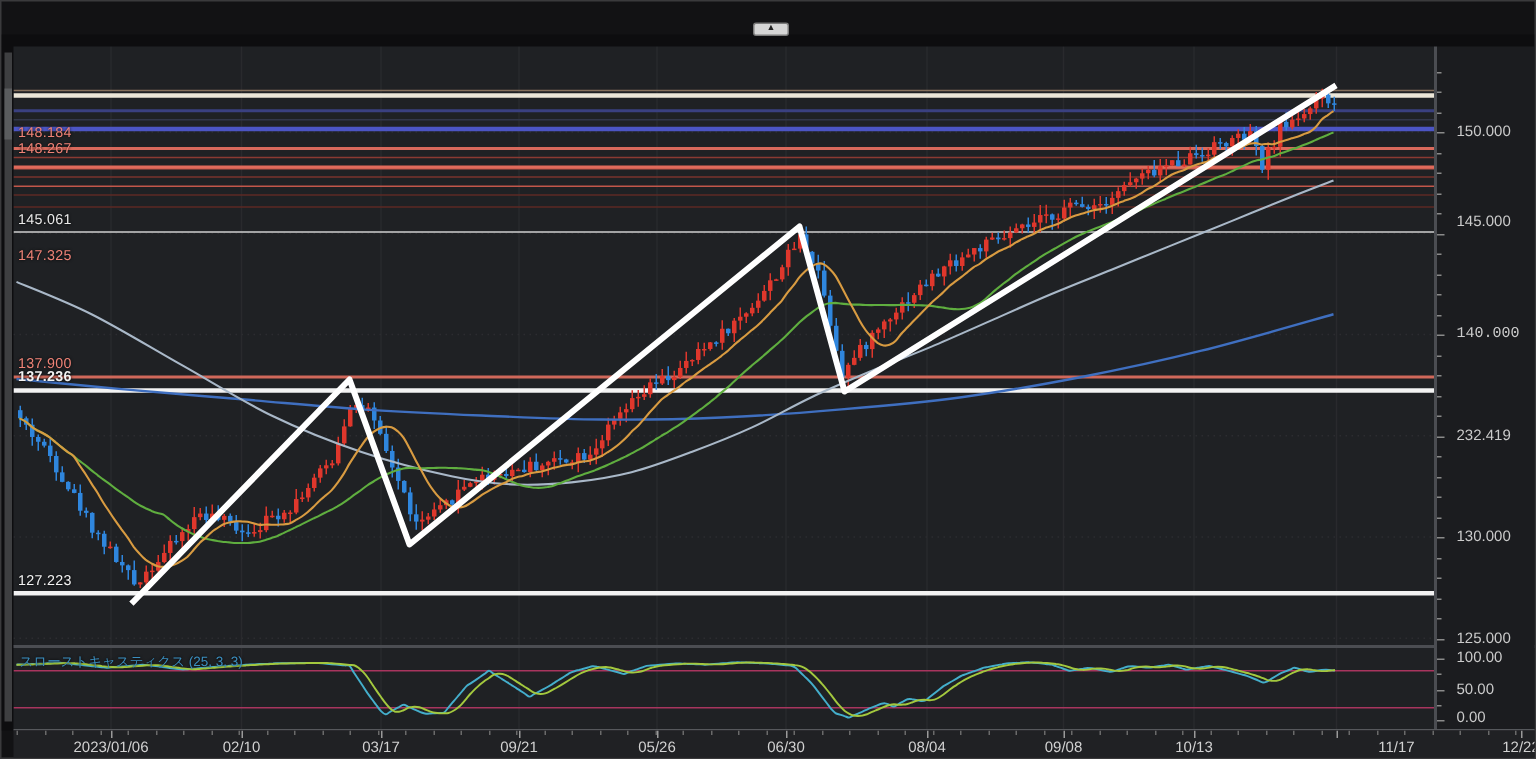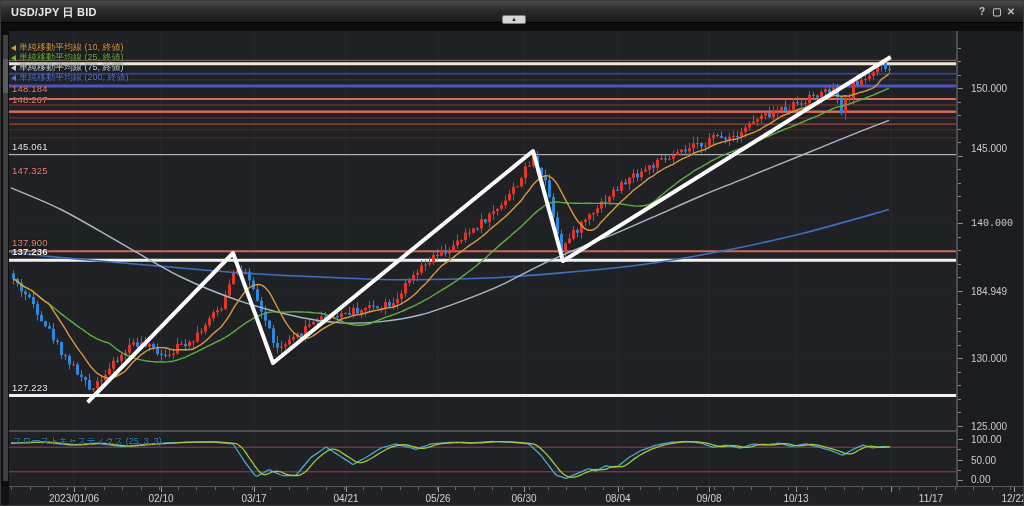--- a/index.html
+++ b/index.html
@@ -58,26 +58,20 @@
   
   .xaxis-label{position:absolute;top:6px;font-size:10px;color:#d2d2d2;transform:translateX(-50%);white-space:nowrap;}
   .xtick{position:absolute;top:0;width:1px;background:#9a9a9a;}
   svg{display:block;}
 </style>
 </head>
 <body>
 
 <div id="window">
 
-  <div id="titlebar">
-    <span class="title">USD/JPY 日 BID</span>
-    <span class="winbtn" id="btn-help">?</span>
-    <span class="winbtn" id="btn-max">▢</span>
-    <span class="winbtn" id="btn-close">✕</span>
-  </div>
 
   <div id="collapse-btn">▲</div>
   <div id="strip"></div>
 
   <div id="left-strip">
     <div class="bar"></div>
     <div class="thumb"></div>
   </div>
 
   <div id="main-pane">
@@ -558,26 +552,20 @@
           <rect x="879" y="37.89581071412681" width="3" height="1" fill="#2f86dd"></rect>
         </g>
         <path d="M2.0,221.7C13.7,222.8 47.0,226.2 72.0,228.4C97.0,230.7 125.3,232.9 152.0,235.2C178.7,237.4 205.3,240.1 232.0,241.9C258.7,243.7 285.3,244.9 312.0,246.0C338.7,247.1 365.3,248.5 392.0,248.7C418.7,248.9 445.3,248.5 472.0,247.3C498.7,246.2 525.3,244.2 552.0,241.9C578.7,239.7 605.3,237.4 632.0,233.8C658.7,230.2 685.3,225.5 712.0,220.3C738.7,215.2 764.0,209.8 792.0,202.8C820.0,195.8 865.3,182.6 880.0,178.5" fill="none" stroke="#3f6fc0" stroke-width="1.6"></path>
         <path d="M2.0,156.9C10.3,160.5 33.7,169.3 52.0,178.5C70.3,187.7 92.0,201.0 112.0,212.3C132.0,223.5 152.0,236.3 172.0,246.0C192.0,255.7 212.0,263.6 232.0,270.3C252.0,277.1 275.3,282.9 292.0,286.5C308.7,290.1 318.7,291.2 332.0,291.9C345.3,292.6 358.7,291.9 372.0,290.6C385.3,289.2 398.7,287.2 412.0,283.8C425.3,280.4 438.7,275.3 452.0,270.3C465.3,265.4 478.7,260.2 492.0,254.1C505.3,248.0 518.7,240.1 532.0,233.8C545.3,227.5 558.7,221.9 572.0,216.3C585.3,210.7 598.7,205.7 612.0,200.1C625.3,194.5 638.7,188.4 652.0,182.6C665.3,176.7 678.7,170.6 692.0,165.0C705.3,159.4 718.7,154.2 732.0,148.8C745.3,143.4 758.7,138.0 772.0,132.6C785.3,127.2 798.7,121.8 812.0,116.4C825.3,111.0 840.7,104.7 852.0,100.2C863.3,95.7 875.3,91.2 880.0,89.4" fill="none" stroke="#a9b8c8" stroke-width="1.4"></path>
         <path d="M4.0,247.9C4.7,248.2 6.7,249.1 8.0,250.0C9.3,250.9 10.7,252.4 12.0,253.4C13.3,254.4 14.7,255.2 16.0,256.0C17.3,256.7 18.7,257.2 20.0,258.0C21.3,258.7 22.7,259.5 24.0,260.5C25.3,261.5 26.7,262.7 28.0,263.8C29.3,264.9 30.7,266.1 32.0,267.1C33.3,268.2 34.7,269.3 36.0,270.3C37.3,271.2 38.7,272.0 40.0,273.0C41.3,274.0 42.7,275.3 44.0,276.3C45.3,277.3 46.7,278.1 48.0,279.2C49.3,280.2 50.7,281.6 52.0,282.6C53.3,283.7 54.7,284.6 56.0,285.7C57.3,286.7 58.7,287.9 60.0,288.8C61.3,289.8 62.7,290.7 64.0,291.6C65.3,292.6 66.7,293.7 68.0,294.7C69.3,295.7 70.7,296.6 72.0,297.5C73.3,298.5 74.7,299.3 76.0,300.3C77.3,301.2 78.7,302.3 80.0,303.2C81.3,304.1 82.7,305.0 84.0,305.7C85.3,306.5 86.7,307.1 88.0,307.8C89.3,308.4 90.7,309.0 92.0,309.6C93.3,310.1 94.7,310.6 96.0,311.0C97.3,311.4 98.7,311.3 100.0,312.1C101.3,312.8 102.7,314.3 104.0,315.3C105.3,316.4 106.7,317.5 108.0,318.4C109.3,319.4 110.7,320.2 112.0,321.0C113.3,321.8 114.7,322.6 116.0,323.3C117.3,324.0 118.7,324.6 120.0,325.2C121.3,325.8 122.7,326.3 124.0,326.7C125.3,327.2 126.7,327.7 128.0,328.0C129.3,328.4 130.7,328.6 132.0,328.9C133.3,329.1 134.7,329.4 136.0,329.7C137.3,329.9 138.7,330.1 140.0,330.3C141.3,330.4 142.7,330.4 144.0,330.6C145.3,330.7 146.7,331.0 148.0,331.0C149.3,331.1 150.7,331.0 152.0,331.0C153.3,331.0 154.7,331.1 156.0,331.0C157.3,331.0 158.7,330.8 160.0,330.6C161.3,330.5 162.7,330.5 164.0,330.2C165.3,329.9 166.7,329.4 168.0,329.0C169.3,328.5 170.7,328.1 172.0,327.6C173.3,327.2 174.7,326.8 176.0,326.3C177.3,325.7 178.7,325.0 180.0,324.4C181.3,323.7 182.7,323.1 184.0,322.5C185.3,321.9 186.7,321.2 188.0,320.6C189.3,319.9 190.7,319.3 192.0,318.6C193.3,318.0 194.7,317.3 196.0,316.6C197.3,316.0 198.7,315.3 200.0,314.6C201.3,314.0 202.7,313.4 204.0,312.7C205.3,312.0 206.7,311.3 208.0,310.7C209.3,310.0 210.7,309.5 212.0,308.8C213.3,308.2 214.7,307.3 216.0,306.6C217.3,305.8 218.7,305.0 220.0,304.1C221.3,303.3 222.7,302.3 224.0,301.3C225.3,300.3 226.7,299.2 228.0,298.3C229.3,297.3 230.7,296.5 232.0,295.5C233.3,294.5 234.7,293.4 236.0,292.5C237.3,291.6 238.7,290.8 240.0,290.0C241.3,289.2 242.7,288.4 244.0,287.6C245.3,286.9 246.7,286.1 248.0,285.5C249.3,284.9 250.7,284.3 252.0,283.8C253.3,283.3 254.7,282.8 256.0,282.4C257.3,282.0 258.7,281.6 260.0,281.3C261.3,281.1 262.7,281.0 264.0,280.9C265.3,280.9 266.7,281.0 268.0,281.1C269.3,281.1 270.7,281.2 272.0,281.2C273.3,281.2 274.7,281.1 276.0,281.1C277.3,281.1 278.7,281.1 280.0,281.0C281.3,281.0 282.7,280.8 284.0,280.8C285.3,280.8 286.7,280.8 288.0,280.8C289.3,280.9 290.7,281.0 292.0,281.0C293.3,281.1 294.7,281.0 296.0,281.1C297.3,281.1 298.7,281.2 300.0,281.3C301.3,281.4 302.7,281.6 304.0,281.7C305.3,281.8 306.7,282.0 308.0,282.1C309.3,282.3 310.7,282.2 312.0,282.4C313.3,282.7 314.7,283.0 316.0,283.4C317.3,283.8 318.7,284.2 320.0,284.7C321.3,285.2 322.7,285.9 324.0,286.5C325.3,287.1 326.7,287.8 328.0,288.4C329.3,288.9 330.7,289.4 332.0,290.0C333.3,290.5 334.7,291.1 336.0,291.6C337.3,292.1 338.7,292.6 340.0,293.0C341.3,293.3 342.7,293.5 344.0,293.7C345.3,293.9 346.7,294.2 348.0,294.2C349.3,294.3 350.7,294.3 352.0,294.2C353.3,294.1 354.7,293.9 356.0,293.7C357.3,293.4 358.7,293.2 360.0,292.8C361.3,292.4 362.7,291.8 364.0,291.3C365.3,290.8 366.7,290.2 368.0,289.7C369.3,289.2 370.7,288.7 372.0,288.2C373.3,287.7 374.7,287.0 376.0,286.5C377.3,286.0 378.7,285.6 380.0,285.2C381.3,284.7 382.7,284.3 384.0,283.8C385.3,283.4 386.7,283.0 388.0,282.4C389.3,281.9 390.7,281.3 392.0,280.7C393.3,280.2 394.7,279.6 396.0,279.0C397.3,278.4 398.7,277.8 400.0,277.2C401.3,276.6 402.7,275.9 404.0,275.3C405.3,274.7 406.7,274.0 408.0,273.4C409.3,272.7 410.7,272.0 412.0,271.3C413.3,270.6 414.7,269.8 416.0,269.1C417.3,268.4 418.7,267.7 420.0,267.0C421.3,266.2 422.7,265.3 424.0,264.5C425.3,263.7 426.7,262.9 428.0,262.0C429.3,261.2 430.7,260.4 432.0,259.5C433.3,258.7 434.7,258.0 436.0,257.2C437.3,256.3 438.7,255.5 440.0,254.6C441.3,253.8 442.7,253.0 444.0,252.1C445.3,251.2 446.7,250.2 448.0,249.2C449.3,248.3 450.7,247.4 452.0,246.4C453.3,245.4 454.7,244.4 456.0,243.4C457.3,242.4 458.7,241.5 460.0,240.5C461.3,239.5 462.7,238.4 464.0,237.4C465.3,236.3 466.7,235.3 468.0,234.2C469.3,233.0 470.7,231.7 472.0,230.6C473.3,229.5 474.7,228.6 476.0,227.4C477.3,226.3 478.7,224.9 480.0,223.7C481.3,222.5 482.7,221.2 484.0,220.0C485.3,218.8 486.7,217.6 488.0,216.4C489.3,215.2 490.7,214.0 492.0,212.9C493.3,211.7 494.7,210.7 496.0,209.6C497.3,208.5 498.7,207.3 500.0,206.2C501.3,205.0 502.7,203.8 504.0,202.6C505.3,201.5 506.7,200.3 508.0,199.2C509.3,198.0 510.7,196.9 512.0,195.7C513.3,194.5 514.7,193.1 516.0,191.8C517.3,190.5 518.7,189.2 520.0,187.9C521.3,186.6 522.7,185.2 524.0,183.9C525.3,182.7 526.7,181.5 528.0,180.4C529.3,179.3 530.7,178.4 532.0,177.4C533.3,176.4 534.7,175.4 536.0,174.5C537.3,173.7 538.7,172.9 540.0,172.3C541.3,171.8 542.7,171.4 544.0,171.2C545.3,171.0 546.7,170.9 548.0,170.9C549.3,171.0 550.7,171.3 552.0,171.4C553.3,171.6 554.7,171.7 556.0,171.8C557.3,171.9 558.7,172.0 560.0,172.1C561.3,172.1 562.7,172.1 564.0,172.1C565.3,172.2 566.7,172.3 568.0,172.3C569.3,172.4 570.7,172.4 572.0,172.4C573.3,172.4 574.7,172.3 576.0,172.3C577.3,172.3 578.7,172.3 580.0,172.3C581.3,172.4 582.7,172.4 584.0,172.4C585.3,172.4 586.7,172.4 588.0,172.4C589.3,172.4 590.7,172.3 592.0,172.2C593.3,172.2 594.7,172.3 596.0,172.3C597.3,172.3 598.7,172.4 600.0,172.4C601.3,172.4 602.7,172.5 604.0,172.5C605.3,172.6 606.7,172.6 608.0,172.7C609.3,172.8 610.7,172.7 612.0,172.9C613.3,173.0 614.7,173.4 616.0,173.6C617.3,173.8 618.7,173.9 620.0,174.1C621.3,174.3 622.7,174.6 624.0,174.8C625.3,174.9 626.7,175.1 628.0,175.1C629.3,175.2 630.7,175.1 632.0,175.0C633.3,174.9 634.7,174.8 636.0,174.5C637.3,174.3 638.7,173.8 640.0,173.3C641.3,172.7 642.7,172.1 644.0,171.3C645.3,170.5 646.7,169.4 648.0,168.3C649.3,167.2 650.7,165.8 652.0,164.6C653.3,163.4 654.7,162.3 656.0,161.2C657.3,160.2 658.7,159.1 660.0,158.0C661.3,157.0 662.7,156.1 664.0,155.1C665.3,154.0 666.7,152.8 668.0,151.8C669.3,150.8 670.7,149.9 672.0,148.9C673.3,148.0 674.7,147.1 676.0,146.2C677.3,145.3 678.7,144.5 680.0,143.6C681.3,142.7 682.7,141.7 684.0,140.8C685.3,139.9 686.7,139.0 688.0,138.2C689.3,137.4 690.7,136.7 692.0,136.0C693.3,135.2 694.7,134.5 696.0,133.7C697.3,133.0 698.7,132.1 700.0,131.4C701.3,130.6 702.7,129.9 704.0,129.2C705.3,128.5 706.7,127.7 708.0,127.0C709.3,126.3 710.7,125.8 712.0,125.2C713.3,124.6 714.7,124.0 716.0,123.4C717.3,122.9 718.7,122.3 720.0,121.8C721.3,121.3 722.7,120.8 724.0,120.3C725.3,119.8 726.7,119.2 728.0,118.7C729.3,118.1 730.7,117.6 732.0,117.1C733.3,116.5 734.7,116.0 736.0,115.4C737.3,114.8 738.7,114.3 740.0,113.7C741.3,113.1 742.7,112.4 744.0,111.9C745.3,111.3 746.7,110.8 748.0,110.2C749.3,109.7 750.7,109.1 752.0,108.5C753.3,107.9 754.7,107.3 756.0,106.7C757.3,106.1 758.7,105.6 760.0,105.0C761.3,104.4 762.7,103.8 764.0,103.2C765.3,102.7 766.7,102.1 768.0,101.6C769.3,101.0 770.7,100.4 772.0,99.8C773.3,99.3 774.7,98.8 776.0,98.2C777.3,97.7 778.7,97.2 780.0,96.7C781.3,96.1 782.7,95.6 784.0,95.0C785.3,94.5 786.7,94.0 788.0,93.5C789.3,92.9 790.7,92.3 792.0,91.7C793.3,91.2 794.7,90.6 796.0,90.0C797.3,89.5 798.7,88.8 800.0,88.3C801.3,87.7 802.7,87.2 804.0,86.7C805.3,86.2 806.7,85.7 808.0,85.2C809.3,84.6 810.7,84.0 812.0,83.3C813.3,82.7 814.7,81.9 816.0,81.3C817.3,80.7 818.7,80.2 820.0,79.6C821.3,78.9 822.7,78.2 824.0,77.6C825.3,77.0 826.7,76.4 828.0,76.1C829.3,75.7 830.7,75.6 832.0,75.3C833.3,75.0 834.7,74.5 836.0,74.1C837.3,73.8 838.7,73.6 840.0,73.1C841.3,72.7 842.7,72.0 844.0,71.5C845.3,71.0 846.7,70.6 848.0,70.1C849.3,69.7 850.7,69.2 852.0,68.7C853.3,68.2 854.7,67.8 856.0,67.3C857.3,66.8 858.7,66.2 860.0,65.7C861.3,65.2 862.7,64.7 864.0,64.2C865.3,63.6 866.7,63.0 868.0,62.4C869.3,61.8 870.7,61.2 872.0,60.6C873.3,60.1 874.7,59.5 876.0,59.0C877.3,58.4 879.3,57.6 880.0,57.4" fill="none" stroke="#5fae3f" stroke-width="1.4"></path>
         <path d="M4.0,247.9C4.7,248.2 6.7,249.1 8.0,250.0C9.3,250.9 10.7,252.4 12.0,253.4C13.3,254.4 14.7,255.2 16.0,256.0C17.3,256.7 18.7,257.2 20.0,258.0C21.3,258.7 22.7,259.5 24.0,260.5C25.3,261.5 26.7,262.7 28.0,263.8C29.3,264.9 30.7,266.1 32.0,267.1C33.3,268.2 34.7,269.3 36.0,270.3C37.3,271.2 38.7,271.5 40.0,273.0C41.3,274.5 42.7,277.1 44.0,279.2C45.3,281.2 46.7,283.0 48.0,285.0C49.3,287.1 50.7,289.3 52.0,291.4C53.3,293.5 54.7,295.4 56.0,297.5C57.3,299.7 58.7,302.2 60.0,304.3C61.3,306.4 62.7,308.3 64.0,310.3C65.3,312.3 66.7,314.4 68.0,316.3C69.3,318.2 70.7,320.0 72.0,321.9C73.3,323.7 74.7,325.3 76.0,327.3C77.3,329.2 78.7,331.5 80.0,333.4C81.3,335.2 82.7,336.7 84.0,338.1C85.3,339.6 86.7,341.0 88.0,342.1C89.3,343.1 90.7,343.8 92.0,344.6C93.3,345.3 94.7,346.1 96.0,346.5C97.3,346.9 98.7,346.9 100.0,346.9C101.3,346.9 102.7,346.8 104.0,346.5C105.3,346.2 106.7,345.7 108.0,345.1C109.3,344.5 110.7,343.7 112.0,342.9C113.3,342.1 114.7,341.4 116.0,340.2C117.3,338.9 118.7,337.2 120.0,335.7C121.3,334.2 122.7,332.4 124.0,331.1C125.3,329.7 126.7,328.8 128.0,327.6C129.3,326.4 130.7,324.9 132.0,323.8C133.3,322.7 134.7,321.9 136.0,321.0C137.3,320.1 138.7,319.2 140.0,318.5C141.3,317.9 142.7,317.6 144.0,317.3C145.3,316.9 146.7,316.7 148.0,316.6C149.3,316.4 150.7,316.5 152.0,316.6C153.3,316.6 154.7,316.6 156.0,316.8C157.3,317.1 158.7,317.5 160.0,317.8C161.3,318.2 162.7,318.8 164.0,318.9C165.3,319.1 166.7,318.7 168.0,318.7C169.3,318.6 170.7,318.8 172.0,318.8C173.3,318.8 174.7,318.8 176.0,318.8C177.3,318.7 178.7,318.7 180.0,318.6C181.3,318.4 182.7,318.4 184.0,318.0C185.3,317.5 186.7,316.6 188.0,315.8C189.3,315.1 190.7,314.4 192.0,313.5C193.3,312.6 194.7,311.6 196.0,310.5C197.3,309.4 198.7,308.2 200.0,306.9C201.3,305.6 202.7,304.0 204.0,302.8C205.3,301.5 206.7,300.6 208.0,299.4C209.3,298.3 210.7,297.3 212.0,295.9C213.3,294.5 214.7,292.7 216.0,290.9C217.3,289.1 218.7,287.2 220.0,285.1C221.3,283.0 222.7,280.3 224.0,278.1C225.3,275.9 226.7,273.9 228.0,271.9C229.3,269.9 230.7,267.9 232.0,266.1C233.3,264.2 234.7,262.2 236.0,260.7C237.3,259.2 238.7,257.9 240.0,256.9C241.3,255.9 242.7,255.1 244.0,254.6C245.3,254.0 246.7,253.7 248.0,253.6C249.3,253.5 250.7,253.4 252.0,253.9C253.3,254.4 254.7,255.3 256.0,256.4C257.3,257.6 258.7,258.9 260.0,260.8C261.3,262.7 262.7,265.4 264.0,267.9C265.3,270.4 266.7,273.1 268.0,275.7C269.3,278.2 270.7,280.5 272.0,282.9C273.3,285.4 274.7,288.0 276.0,290.2C277.3,292.4 278.7,294.4 280.0,296.1C281.3,297.9 282.7,299.6 284.0,300.9C285.3,302.2 286.7,303.2 288.0,304.2C289.3,305.1 290.7,306.2 292.0,306.7C293.3,307.2 294.7,307.2 296.0,307.2C297.3,307.3 298.7,307.3 300.0,306.9C301.3,306.5 302.7,305.6 304.0,304.8C305.3,304.0 306.7,303.1 308.0,302.1C309.3,301.2 310.7,300.0 312.0,299.1C313.3,298.2 314.7,297.5 316.0,296.7C317.3,295.9 318.7,295.1 320.0,294.4C321.3,293.7 322.7,292.9 324.0,292.3C325.3,291.7 326.7,291.3 328.0,290.7C329.3,290.0 330.7,289.0 332.0,288.4C333.3,287.8 334.7,287.4 336.0,287.0C337.3,286.7 338.7,286.5 340.0,286.1C341.3,285.7 342.7,285.0 344.0,284.6C345.3,284.3 346.7,284.1 348.0,283.9C349.3,283.6 350.7,283.6 352.0,283.3C353.3,283.0 354.7,282.5 356.0,282.1C357.3,281.7 358.7,281.3 360.0,280.9C361.3,280.6 362.7,280.3 364.0,280.0C365.3,279.6 366.7,279.3 368.0,279.1C369.3,278.8 370.7,278.8 372.0,278.6C373.3,278.3 374.7,277.8 376.0,277.4C377.3,277.1 378.7,276.8 380.0,276.6C381.3,276.4 382.7,276.5 384.0,276.1C385.3,275.8 386.7,275.2 388.0,274.7C389.3,274.2 390.7,273.7 392.0,273.0C393.3,272.3 394.7,271.4 396.0,270.5C397.3,269.7 398.7,268.9 400.0,267.9C401.3,267.0 402.7,265.9 404.0,264.8C405.3,263.7 406.7,262.5 408.0,261.2C409.3,259.9 410.7,258.3 412.0,256.9C413.3,255.6 414.7,254.5 416.0,253.2C417.3,251.8 418.7,250.4 420.0,248.8C421.3,247.3 422.7,245.5 424.0,244.0C425.3,242.5 426.7,241.1 428.0,239.7C429.3,238.3 430.7,236.6 432.0,235.4C433.3,234.2 434.7,233.4 436.0,232.4C437.3,231.5 438.7,230.6 440.0,229.6C441.3,228.7 442.7,227.7 444.0,226.7C445.3,225.7 446.7,224.4 448.0,223.5C449.3,222.5 450.7,221.9 452.0,220.9C453.3,220.0 454.7,218.8 456.0,217.7C457.3,216.7 458.7,215.7 460.0,214.7C461.3,213.8 462.7,213.0 464.0,212.1C465.3,211.2 466.7,210.3 468.0,209.3C469.3,208.4 470.7,207.2 472.0,206.2C473.3,205.1 474.7,204.2 476.0,203.1C477.3,201.9 478.7,200.5 480.0,199.3C481.3,198.1 482.7,197.0 484.0,195.9C485.3,194.8 486.7,193.8 488.0,192.7C489.3,191.6 490.7,190.4 492.0,189.2C493.3,188.1 494.7,187.2 496.0,186.0C497.3,184.8 498.7,183.5 500.0,182.1C501.3,180.8 502.7,179.4 504.0,178.0C505.3,176.6 506.7,175.2 508.0,173.8C509.3,172.4 510.7,171.3 512.0,169.7C513.3,168.1 514.7,165.8 516.0,164.1C517.3,162.4 518.7,161.0 520.0,159.3C521.3,157.6 522.7,155.4 524.0,153.8C525.3,152.2 526.7,150.9 528.0,149.7C529.3,148.5 530.7,147.6 532.0,146.8C533.3,145.9 534.7,145.0 536.0,144.8C537.3,144.5 538.7,144.5 540.0,145.1C541.3,145.6 542.7,146.8 544.0,148.1C545.3,149.4 546.7,150.8 548.0,152.9C549.3,154.9 550.7,157.7 552.0,160.2C553.3,162.7 554.7,165.4 556.0,167.9C557.3,170.4 558.7,172.7 560.0,175.2C561.3,177.6 562.7,180.2 564.0,182.6C565.3,184.9 566.7,187.2 568.0,189.0C569.3,190.9 570.7,192.2 572.0,193.7C573.3,195.1 574.7,196.6 576.0,197.6C577.3,198.5 578.7,199.1 580.0,199.3C581.3,199.5 582.7,199.4 584.0,198.9C585.3,198.4 586.7,197.6 588.0,196.3C589.3,195.1 590.7,192.8 592.0,191.3C593.3,189.8 594.7,188.6 596.0,187.2C597.3,185.8 598.7,184.4 600.0,183.0C601.3,181.6 602.7,180.3 604.0,179.0C605.3,177.6 606.7,176.1 608.0,174.8C609.3,173.4 610.7,172.1 612.0,170.8C613.3,169.6 614.7,168.5 616.0,167.3C617.3,166.1 618.7,164.9 620.0,163.6C621.3,162.4 622.7,160.9 624.0,159.7C625.3,158.5 626.7,157.6 628.0,156.6C629.3,155.6 630.7,154.6 632.0,153.6C633.3,152.6 634.7,151.4 636.0,150.4C637.3,149.3 638.7,148.1 640.0,147.2C641.3,146.3 642.7,145.9 644.0,145.0C645.3,144.1 646.7,142.8 648.0,141.9C649.3,141.0 650.7,140.3 652.0,139.5C653.3,138.7 654.7,137.8 656.0,137.0C657.3,136.3 658.7,135.8 660.0,135.1C661.3,134.5 662.7,134.0 664.0,133.3C665.3,132.6 666.7,131.6 668.0,130.8C669.3,130.0 670.7,129.3 672.0,128.6C673.3,127.9 674.7,127.3 676.0,126.7C677.3,126.2 678.7,125.7 680.0,125.0C681.3,124.4 682.7,123.3 684.0,122.6C685.3,121.9 686.7,121.4 688.0,120.9C689.3,120.5 690.7,120.2 692.0,119.7C693.3,119.3 694.7,118.9 696.0,118.4C697.3,117.8 698.7,117.0 700.0,116.3C701.3,115.6 702.7,114.9 704.0,114.3C705.3,113.7 706.7,113.2 708.0,112.7C709.3,112.3 710.7,111.9 712.0,111.5C713.3,111.2 714.7,110.7 716.0,110.4C717.3,110.0 718.7,109.5 720.0,109.2C721.3,108.9 722.7,108.7 724.0,108.5C725.3,108.2 726.7,108.2 728.0,107.8C729.3,107.5 730.7,106.9 732.0,106.4C733.3,105.8 734.7,105.1 736.0,104.6C737.3,104.0 738.7,103.5 740.0,103.1C741.3,102.6 742.7,102.2 744.0,101.7C745.3,101.2 746.7,100.7 748.0,100.0C749.3,99.3 750.7,98.6 752.0,97.8C753.3,96.9 754.7,95.9 756.0,95.1C757.3,94.4 758.7,93.9 760.0,93.2C761.3,92.4 762.7,91.5 764.0,90.6C765.3,89.8 766.7,88.9 768.0,88.0C769.3,87.2 770.7,86.2 772.0,85.5C773.3,84.8 774.7,84.3 776.0,83.8C777.3,83.3 778.7,83.0 780.0,82.5C781.3,81.9 782.7,81.1 784.0,80.5C785.3,80.0 786.7,79.4 788.0,79.0C789.3,78.5 790.7,78.1 792.0,77.8C793.3,77.4 794.7,77.3 796.0,76.7C797.3,76.2 798.7,75.2 800.0,74.5C801.3,73.9 802.7,73.5 804.0,73.0C805.3,72.5 806.7,72.2 808.0,71.7C809.3,71.3 810.7,70.8 812.0,70.2C813.3,69.6 814.7,68.7 816.0,68.1C817.3,67.4 818.7,66.9 820.0,66.4C821.3,65.9 822.7,65.3 824.0,64.9C825.3,64.6 826.7,64.3 828.0,64.3C829.3,64.4 830.7,65.2 832.0,65.3C833.3,65.4 834.7,64.9 836.0,64.8C837.3,64.8 838.7,65.3 840.0,65.1C841.3,65.0 842.7,64.2 844.0,63.7C845.3,63.3 846.7,62.9 848.0,62.5C849.3,62.0 850.7,61.6 852.0,61.2C853.3,60.9 854.7,60.7 856.0,60.2C857.3,59.8 858.7,59.1 860.0,58.5C861.3,58.0 862.7,57.8 864.0,57.0C865.3,56.2 866.7,55.2 868.0,53.8C869.3,52.5 870.7,50.2 872.0,48.8C873.3,47.5 874.7,46.8 876.0,45.9C877.3,44.9 879.3,43.5 880.0,43.1" fill="none" stroke="#d89b41" stroke-width="1.4"></path>
         <polyline points="80,370 224,222 264,332 524,120 554,230 880,27" fill="none" stroke="#ffffff" stroke-width="4" stroke-linejoin="round" stroke-linecap="square"></polyline>
       </svg>
   </div>
 
-  <div id="legend">
-      <div class="legend-row" style="color: rgb(216, 155, 65);"><span class="legend-arrow" style="border-right-color: rgb(216, 155, 65);"></span><span>単純移動平均線 (10, 終値)</span></div>
-      <div class="legend-row" style="color: rgb(109, 179, 63);"><span class="legend-arrow" style="border-right-color: rgb(109, 179, 63);"></span><span>単純移動平均線 (25, 終値)</span></div>
-      <div class="legend-row" style="color: rgb(204, 214, 226);"><span class="legend-arrow" style="border-right-color: rgb(204, 214, 226);"></span><span>単純移動平均線 (75, 終値)</span></div>
-      <div class="legend-row" style="color: rgb(90, 117, 210);"><span class="legend-arrow" style="border-right-color: rgb(90, 117, 210);"></span><span>単純移動平均線 (200, 終値)</span></div>
-    </div>
   <div id="price-labels">
       <div class="price-label" style="top: 82px; color: rgb(239, 131, 119);">148.184</div>
       <div class="price-label" style="top: 93px; color: rgb(239, 131, 119);">148.267</div>
       <div class="price-label" style="top: 120px; color: rgb(239, 131, 119); margin-top: 44px;">147.325</div>
       <div class="price-label" style="top: 140px; color: rgb(233, 233, 233);">145.061</div>
       <div class="price-label" style="top: 236px; color: rgb(239, 131, 119);">137.900</div>
       <div class="price-label" style="top: 245px; color: rgb(242, 242, 242); font-weight: bold;">137.236</div>
       <div class="price-label" style="top: 381px; color: rgb(242, 242, 242);">127.223</div>
     </div>
 
@@ -631,21 +619,21 @@
       <div class="ytick" style="top: 98px; width: 3px;"></div>
       <div class="ytick" style="top: 84px; width: 3px;"></div>
       <div class="ytick" style="top: 71px; width: 3px;"></div>
       <div class="ytick" style="top: 57px; width: 5px;"></div>
       <div class="ytick" style="top: 44px; width: 3px;"></div>
       <div class="ytick" style="top: 30px; width: 3px;"></div>
       <div class="ytick" style="top: 17px; width: 3px;"></div>
       <div class="yaxis-label" style="top: 57px;">150.000</div>
       <div class="yaxis-label" style="top: 117px;">145.000</div>
       <div class="yaxis-label" style="top: 192px; font-family: Liberation Mono, monospace;">140.000</div>
-      <div class="yaxis-label" style="top: 259.5px;">184.949</div>
+      <div class="yaxis-label" style="top: 259.5px;">232.419</div>
       <div class="yaxis-label" style="top: 327px;">130.000</div>
       <div class="yaxis-label" style="top: 394.5px;">125.000</div>
       <div class="ytick" style="top: 449px; width: 5px;"></div>
       <div class="ytick" style="top: 439px; width: 3px;"></div>
       <div class="ytick" style="top: 429px; width: 5px;"></div>
       <div class="ytick" style="top: 418px; width: 3px;"></div>
       <div class="ytick" style="top: 408px; width: 5px;"></div>
       <div class="yaxis-label" style="top: 408px;">100.00</div>
       <div class="yaxis-label" style="top: 428.5px;">50.00</div>
       <div class="yaxis-label" style="top: 448px;">0.00</div>
@@ -706,21 +694,21 @@
       <div class="xtick" style="left: 964px; height: 3px; background: rgb(106, 106, 106);"></div>
       <div class="xtick" style="left: 983px; height: 3px; background: rgb(106, 106, 106);"></div>
       <div class="xtick" style="left: 1001px; height: 3px; background: rgb(106, 106, 106);"></div>
       <div class="xtick" style="left: 65px; height: 5px;"></div>
       <div class="xaxis-label" style="left: 65px;">2023/01/06</div>
       <div class="xtick" style="left: 152px; height: 5px;"></div>
       <div class="xaxis-label" style="left: 152px;">02/10</div>
       <div class="xtick" style="left: 245px; height: 5px;"></div>
       <div class="xaxis-label" style="left: 245px;">03/17</div>
       <div class="xtick" style="left: 337px; height: 5px;"></div>
-      <div class="xaxis-label" style="left: 337px;">04/21</div>
+      <div class="xaxis-label" style="left: 337px;">09/21</div>
       <div class="xtick" style="left: 429px; height: 5px;"></div>
       <div class="xaxis-label" style="left: 429px;">05/26</div>
       <div class="xtick" style="left: 515px; height: 5px;"></div>
       <div class="xaxis-label" style="left: 515px;">06/30</div>
       <div class="xtick" style="left: 609px; height: 5px;"></div>
       <div class="xaxis-label" style="left: 609px;">08/04</div>
       <div class="xtick" style="left: 700px; height: 5px;"></div>
       <div class="xaxis-label" style="left: 700px;">09/08</div>
       <div class="xtick" style="left: 787px; height: 5px;"></div>
       <div class="xaxis-label" style="left: 787px;">10/13</div>

